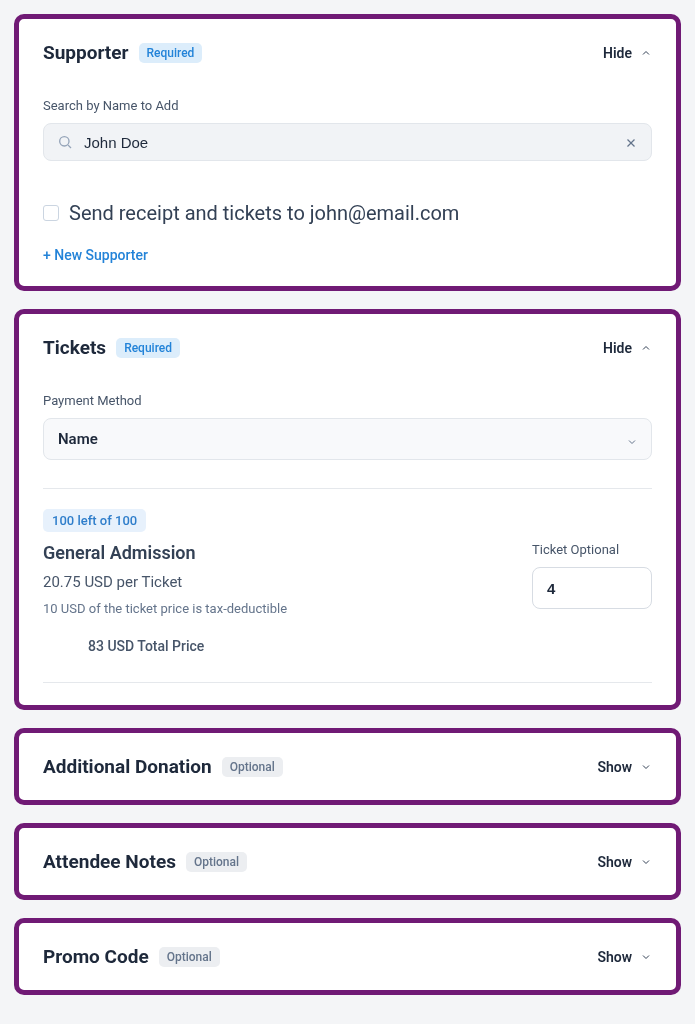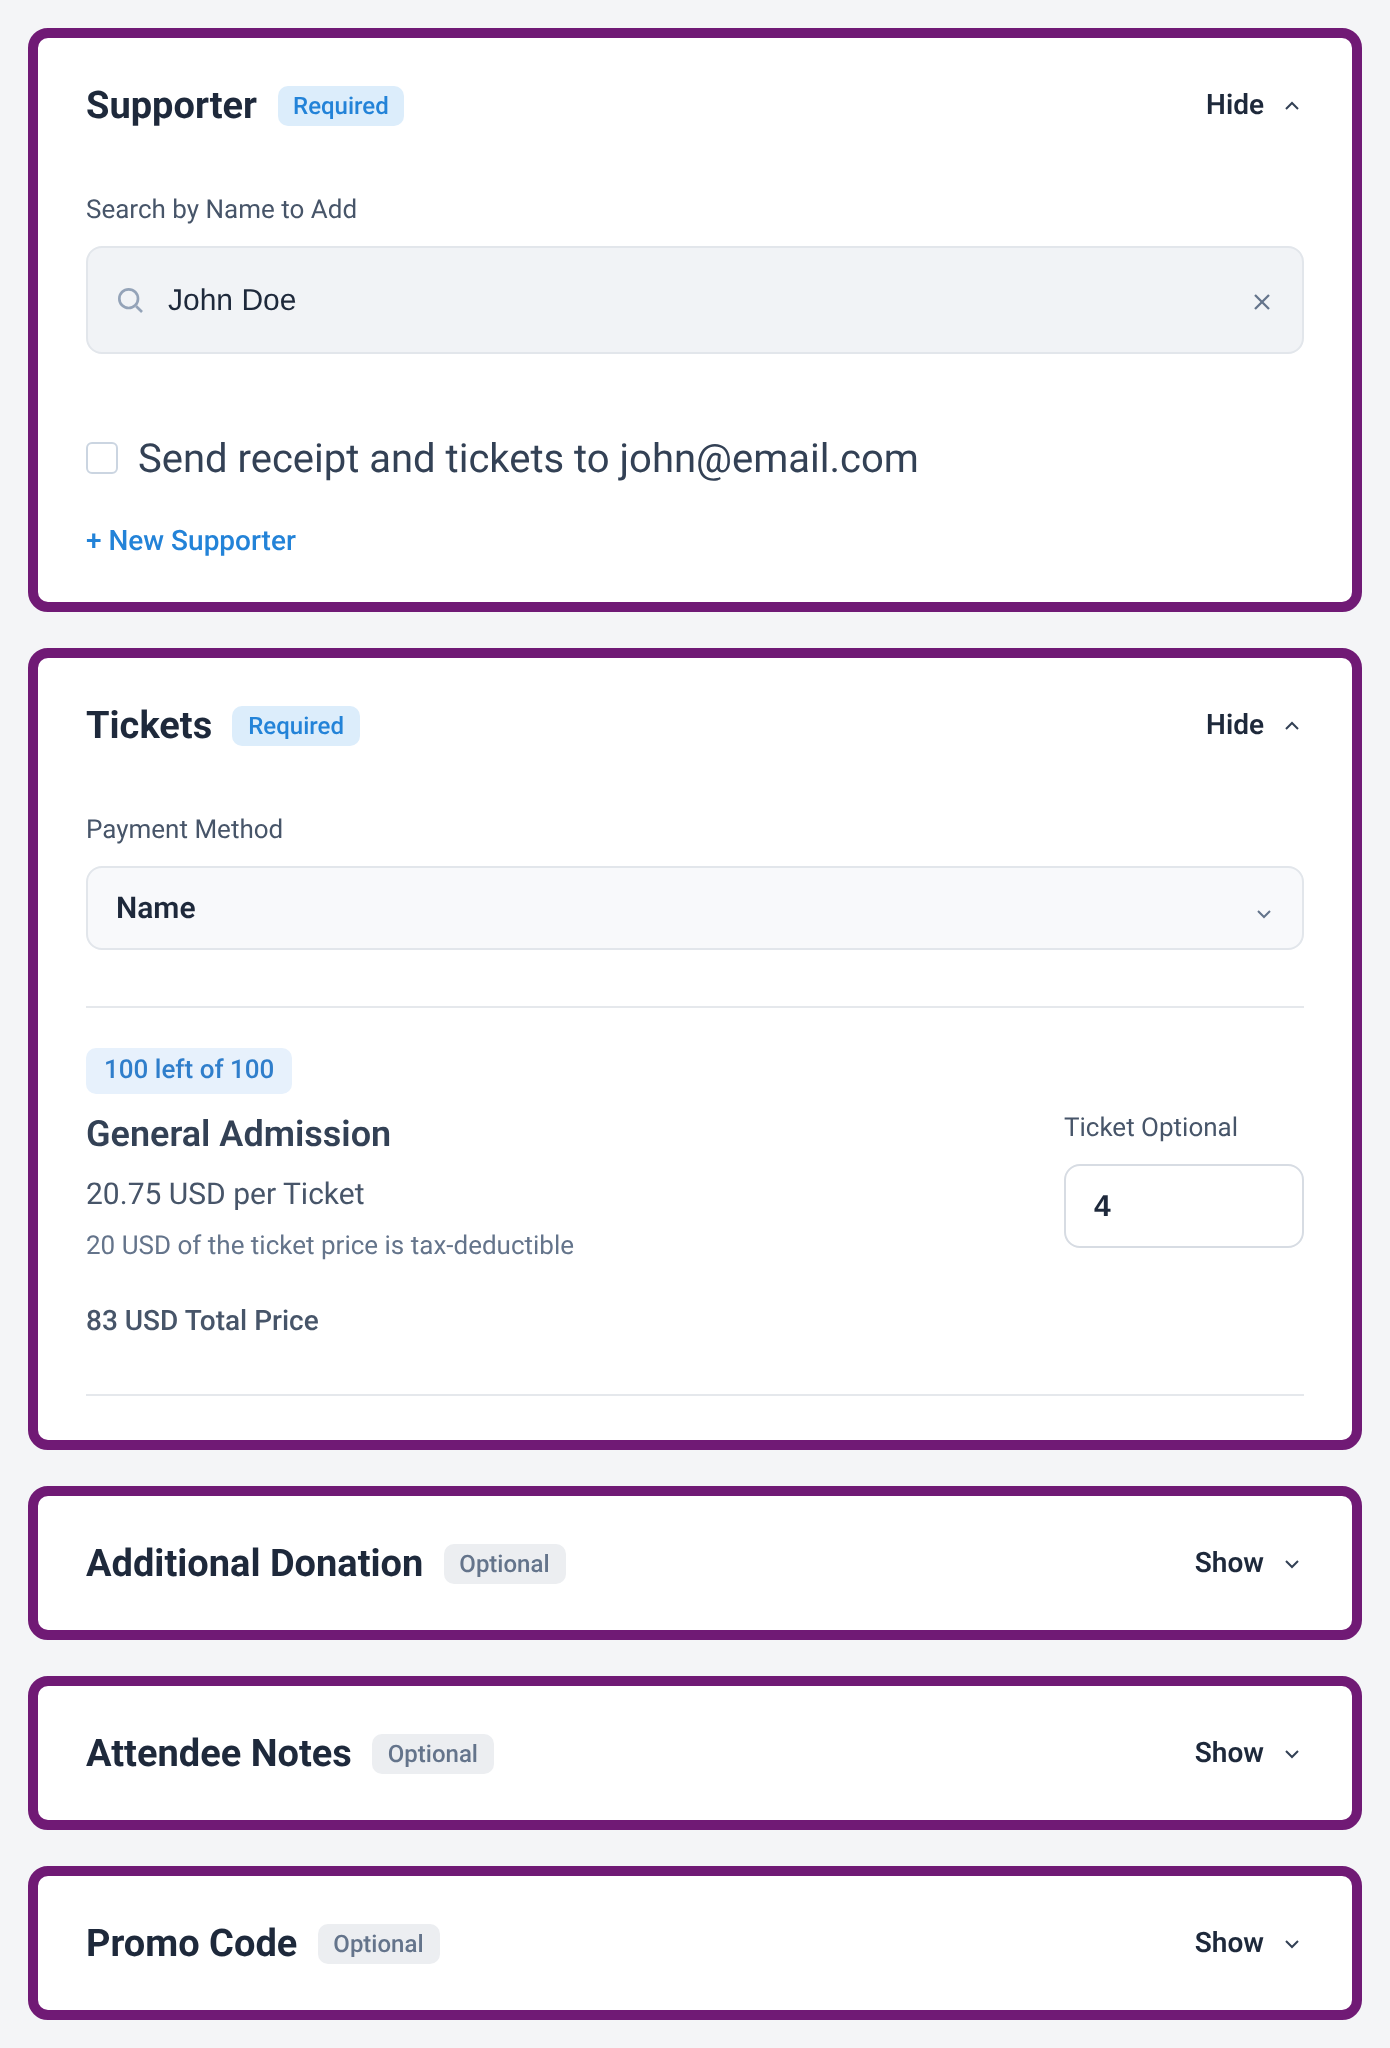--- a/index.html
+++ b/index.html
@@ -12,21 +12,21 @@
   .section-title { font-size: 19px; font-weight: 700; color: #1e293b; }
   .badge { font-size: 12px; font-weight: 500; padding: 3px 8px; border-radius: 5px; }
   .badge.required { background: #dcedfb; color: #2383d8; }
   .badge.optional { background: #eceef1; color: #64748b; }
   .toggle { display: flex; align-items: center; gap: 8px; font-size: 14px; font-weight: 600; color: #1e293b; cursor: pointer; }
   .toggle .chev { width: 12px; height: 12px; display: inline-flex; align-items: center; justify-content: center; }
   .chev svg { width: 12px; height: 12px; stroke: #334155; stroke-width: 2; fill: none; }
   .field-label { font-size: 13px; color: #475569; margin-bottom: 10px; }
   .search-wrap { position: relative; }
   .search-input {
-    width: 100%; height: 54px; background: #f1f3f6; border: 1px solid #e2e6eb;
+    width: 100%; height: 38px; background: #f1f3f6; border: 1px solid #e2e6eb;
     border-radius: 8px; padding: 0 40px 0 40px; font-size: 15px; color: #1e293b;
     outline: none;
   }
   .search-input::placeholder { color: #94a3b8; }
   .search-icon { position: absolute; left: 14px; top: 50%; transform: translateY(-50%); width: 16px; height: 16px; color: #94a3b8; }
   .clear-icon { position: absolute; right: 14px; top: 50%; transform: translateY(-50%); width: 14px; height: 14px; color: #64748b; cursor: pointer; }
   .checkbox-row { display: flex; align-items: center; gap: 10px; margin-top: 40px; }
   .checkbox { width: 16px; height: 16px; border: 1.5px solid #cbd5e1; border-radius: 3px; background: #fff; cursor: pointer; }
   .checkbox-label { font-size: 20px; color: #334155; }
   .link { color: #2383d8; font-size: 14px; font-weight: 500; cursor: pointer; margin-top: 22px; display: inline-block; }
@@ -36,21 +36,21 @@
     border-radius: 8px; padding: 0 40px 0 14px; font-size: 15px; font-weight: 600;
     color: #1e293b; display: flex; align-items: center; cursor: pointer;
   }
   .select-chev { position: absolute; right: 14px; top: 50%; transform: translateY(-50%); width: 12px; height: 12px; }
   .divider { height: 1px; background: #e5e8ec; margin: 28px 0 20px 0; }
   .pill { display: inline-block; background: #e7f1fc; color: #2f7ecb; font-size: 13px; font-weight: 500; padding: 4px 9px; border-radius: 5px; margin-bottom: 10px; }
   .ticket-row { display: flex; justify-content: space-between; align-items: flex-start; gap: 20px; }
   .ticket-name { font-size: 18px; font-weight: 600; color: #334155; margin-bottom: 10px; }
   .ticket-price { font-size: 15px; color: #475569; margin-bottom: 10px; }
   .ticket-sub { font-size: 13px; color: #64748b; margin-bottom: 22px; }
-  .total { font-size: 14px; font-weight: 500; color: #475569; }
+  .total { font-size: 14px; font-weight: 500; color: #475569; margin-left: 45px; }
   .qty-label { font-size: 13px; color: #475569; margin-bottom: 10px; }
   .qty-input {
     width: 120px; height: 42px; background: #fff; border: 1px solid #d7dce3;
     border-radius: 8px; padding: 0 14px; font-size: 15px; font-weight: 600;
     color: #1e293b; outline: none;
   }
   .spacer-top { margin-top: 34px; }
 </style>
 </head>
 <body>
@@ -131,21 +131,21 @@
     </div>
 
     <div class="divider"></div>
 
     <span class="pill">100 left of 100</span>
 
     <div class="ticket-row">
       <div>
         <div class="ticket-name">General Admission</div>
         <div class="ticket-price">20.75 USD per Ticket</div>
-        <div class="ticket-sub">20 USD of the ticket price is tax-deductible</div>
+        <div class="ticket-sub">10 USD of the ticket price is tax-deductible</div>
         <div class="total">83 USD Total Price</div>
       </div>
       <div>
         <div class="qty-label">Ticket Optional</div>
         <input class="qty-input" type="text" value="4" style="">
       </div>
     </div>
 
     <div class="divider" style="margin-bottom:0;"></div>
   </div>

